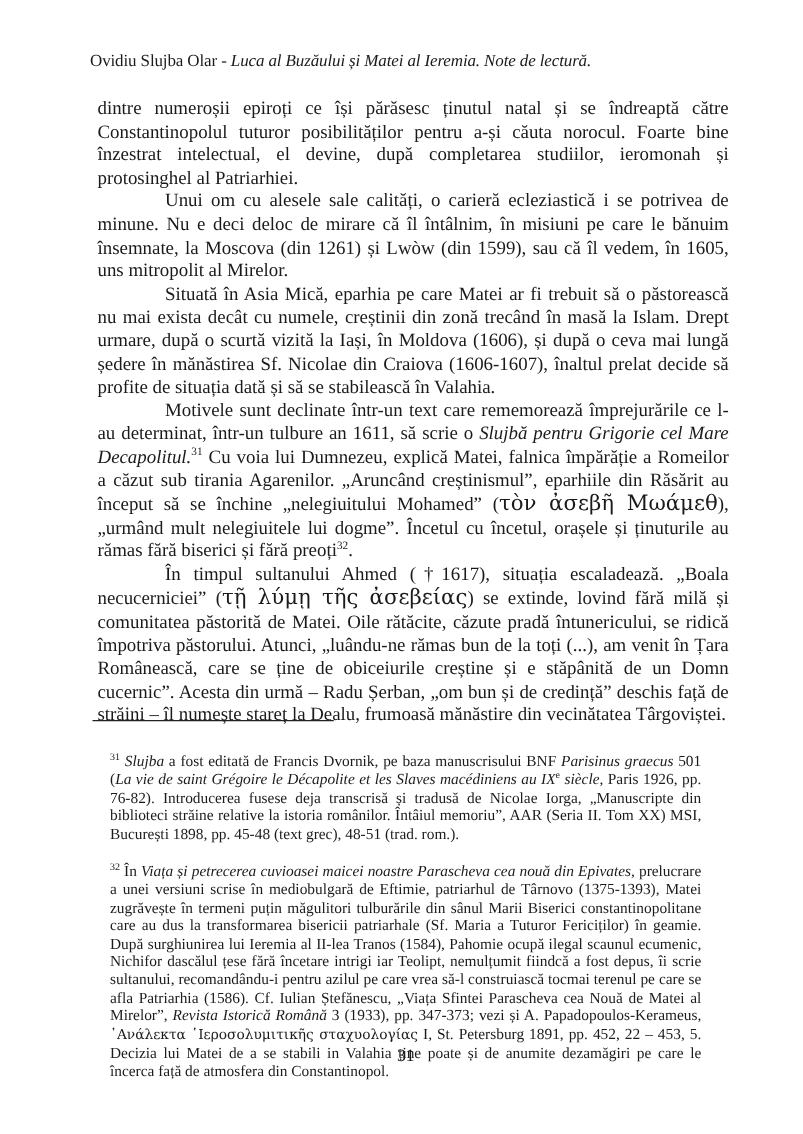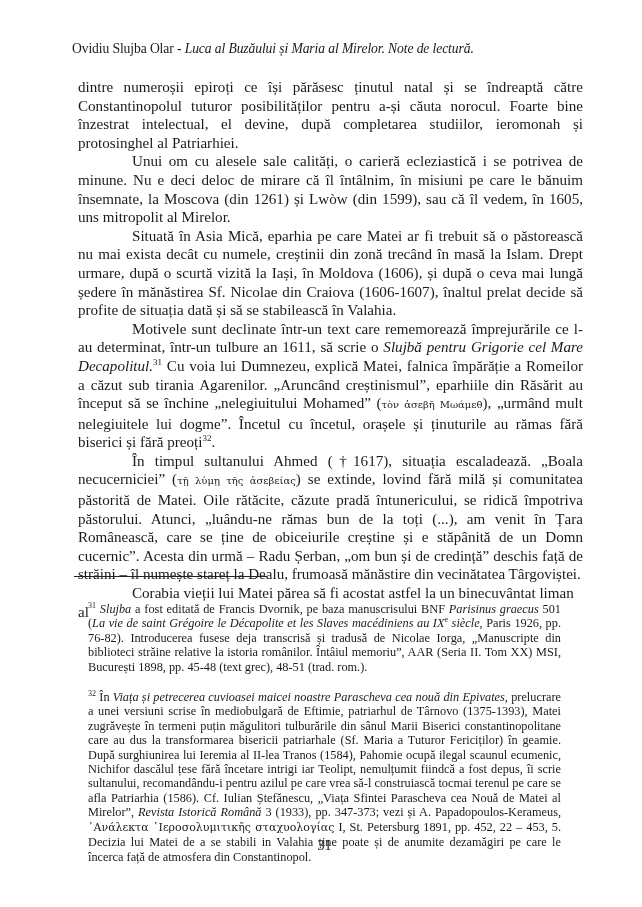--- a/index.html
+++ b/index.html
@@ -7,44 +7,43 @@
          font-family: "Liberation Serif", "DejaVu Serif", serif; color: #1a1a1a; }
   .page { position: absolute; left: 72px; top: 0; width: 505px; }
   .running-head { position: absolute; top: 41px; left: 0; font-size: 13.6px; white-space: nowrap; letter-spacing: -0.1px; }
   .running-head i { font-style: italic; }
   .body { position: absolute; top: 78px; left: 6px; width: 505px; font-size: 15.1px; line-height: 18.6px;
           text-align: justify; hyphens: none; }
   .body p { margin: 0; }
   .body p.indent { text-indent: 54px; }
   .body p.noindent { text-indent: 0; }
   sup { font-size: 9px; line-height: 0; vertical-align: 6px; }
-  .greek { font-family: "DejaVu Serif", serif; font-size: 10px; }
+  .greek { font-family: "DejaVu Serif", serif; font-size: 17px; }
   .rule { position: absolute; top: 576px; left: 2px; width: 193px; height: 0; border-top: 1px solid #222; }
   .notes { position: absolute; top: 586px; left: 0; width: 505px; font-size: 12.3px; line-height: 14.4px;
            text-align: justify; }
   .notes p { margin: 16px; }
   .notes sup { font-size: 8px; vertical-align: 5px; }
   .notes .greek { font-size: 11px; }
   .pageno { position: absolute; top: 838px; left: 0; width: 505px; text-align: center; font-size: 14px; }
 </style>
 </head>
 <body>
 
 <div class="page">
   <div class="running-head">
-    <span>Ovidiu Slujba Olar - </span><i>Luca al Buzăului și Maria al Mirelor. Note de lectură.</i>
+    <span>Ovidiu Slujba Olar - </span><i>Luca al Buzăului și Matei al Ieremia. Note de lectură.</i>
   </div>
 
   <div class="body">
     <p class="noindent">dintre numeroșii epiroți ce își părăsesc ținutul natal și se îndreaptă către Constantinopolul tuturor posibilităților pentru a-și căuta norocul. Foarte bine înzestrat intelectual, el devine, după completarea studiilor, ieromonah și protosinghel al Patriarhiei.</p>
     <p class="indent">Unui om cu alesele sale calități, o carieră ecleziastică i se potrivea de minune. Nu e deci deloc de mirare că îl întâlnim, în misiuni pe care le bănuim însemnate, la Moscova (din 1261) și Lwòw (din 1599), sau că îl vedem, în 1605, uns mitropolit al Mirelor.</p>
     <p class="indent">Situată în Asia Mică, eparhia pe care Matei ar fi trebuit să o păstorească nu mai exista decât cu numele, creștinii din zonă trecând în masă la Islam. Drept urmare, după o scurtă vizită la Iași, în Moldova (1606), și după o ceva mai lungă ședere în mănăstirea Sf. Nicolae din Craiova (1606-1607), înaltul prelat decide să profite de situația dată și să se stabilească în Valahia.</p>
     <p class="indent"><span>Motivele sunt declinate într-un text care rememorează împrejurările ce l-au determinat, într-un tulbure an 1611, să scrie o </span><i>Slujbă pentru Grigorie cel Mare Decapolitul.</i><sup>31</sup><span> Cu voia lui Dumnezeu, explică Matei, falnica împărăție a Romeilor a căzut sub tirania Agarenilor. „Aruncând creștinismul”, eparhiile din Răsărit au început să se închine „nelegiuitului Mohamed” (</span><span class="greek">τὸν ἀσεβῆ Μωάμεθ</span><span>), „urmând mult nelegiuitele lui dogme”. Încetul cu încetul, orașele și ținuturile au rămas fără biserici și fără preoți</span><sup>32</sup><span>.</span></p>
     <p class="indent"><span>În timpul sultanului Ahmed (†1617), situația escaladează. „Boala necucerniciei” (</span><span class="greek">τῇ λύμῃ τῆς ἀσεβείας</span><span>) se extinde, lovind fără milă și comunitatea păstorită de Matei. Oile rătăcite, căzute pradă întunericului, se ridică împotriva păstorului. Atunci, „luându-ne rămas bun de la toți (...), am venit în Țara Românească, care se ține de obiceiurile creștine și e stăpânită de un Domn cucernic”. Acesta din urmă – Radu Șerban, „om bun și de credință” deschis față de străini – îl numește stareț la Dealu, frumoasă mănăstire din vecinătatea Târgoviștei.</span></p>
-    <p class="indent" style="text-align:left">Corabia vieții lui Matei părea să fi acostat astfel la un binecuvântat liman al</p>
   </div>
 
   <div class="rule"></div>
 
   <div class="notes">
     <p><sup>31</sup> <i>Slujba</i><span> a fost editată de Francis Dvornik, pe baza manuscrisului BNF </span><i>Parisinus graecus</i><span> 501 (</span><i>La vie de saint Grégoire le Décapolite et les Slaves macédiniens au IX</i><sup>e</sup><i> siècle</i><span>, Paris 1926, pp. 76-82). Introducerea fusese deja transcrisă și tradusă de Nicolae Iorga, „Manuscripte din biblioteci străine relative la istoria românilor. Întâiul memoriu”, AAR (Seria II. Tom XX) MSI, București 1898, pp. 45-48 (text grec), 48-51 (trad. rom.).</span></p>
     <p><sup>32</sup><span> În </span><i>Viața și petrecerea cuvioasei maicei noastre Parascheva cea nouă din Epivates</i><span>, prelucrare a unei versiuni scrise în mediobulgară de Eftimie, patriarhul de Târnovo (1375-1393), Matei zugrăvește în termeni puțin măgulitori tulburările din sânul Marii Biserici constantinopolitane care au dus la transformarea bisericii patriarhale (Sf. Maria a Tuturor Fericiților) în geamie. După surghiunirea lui Ieremia al II-lea Tranos (1584), Pahomie ocupă ilegal scaunul ecumenic, Nichifor dascălul țese fără încetare intrigi iar Teolipt, nemulțumit fiindcă a fost depus, îi scrie sultanului, recomandându-i pentru azilul pe care vrea să-l construiască tocmai terenul pe care se afla Patriarhia (1586). Cf. Iulian Ștefănescu, „Viața Sfintei Parascheva cea Nouă de Matei al Mirelor”, </span><i>Revista Istorică Română</i><span> 3 (1933), pp. 347-373; vezi și A. Papadopoulos-Kerameus, </span><span class="greek">᾿Ανάλεκτα ῾Ιεροσολυμιτικῆς σταχυολογίας</span><span> I, St. Petersburg 1891, pp. 452, 22 – 453, 5. Decizia lui Matei de a se stabili in Valahia ține poate și de anumite dezamăgiri pe care le încerca față de atmosfera din Constantinopol.</span></p>
   </div>
 
   <div class="pageno">31</div>

